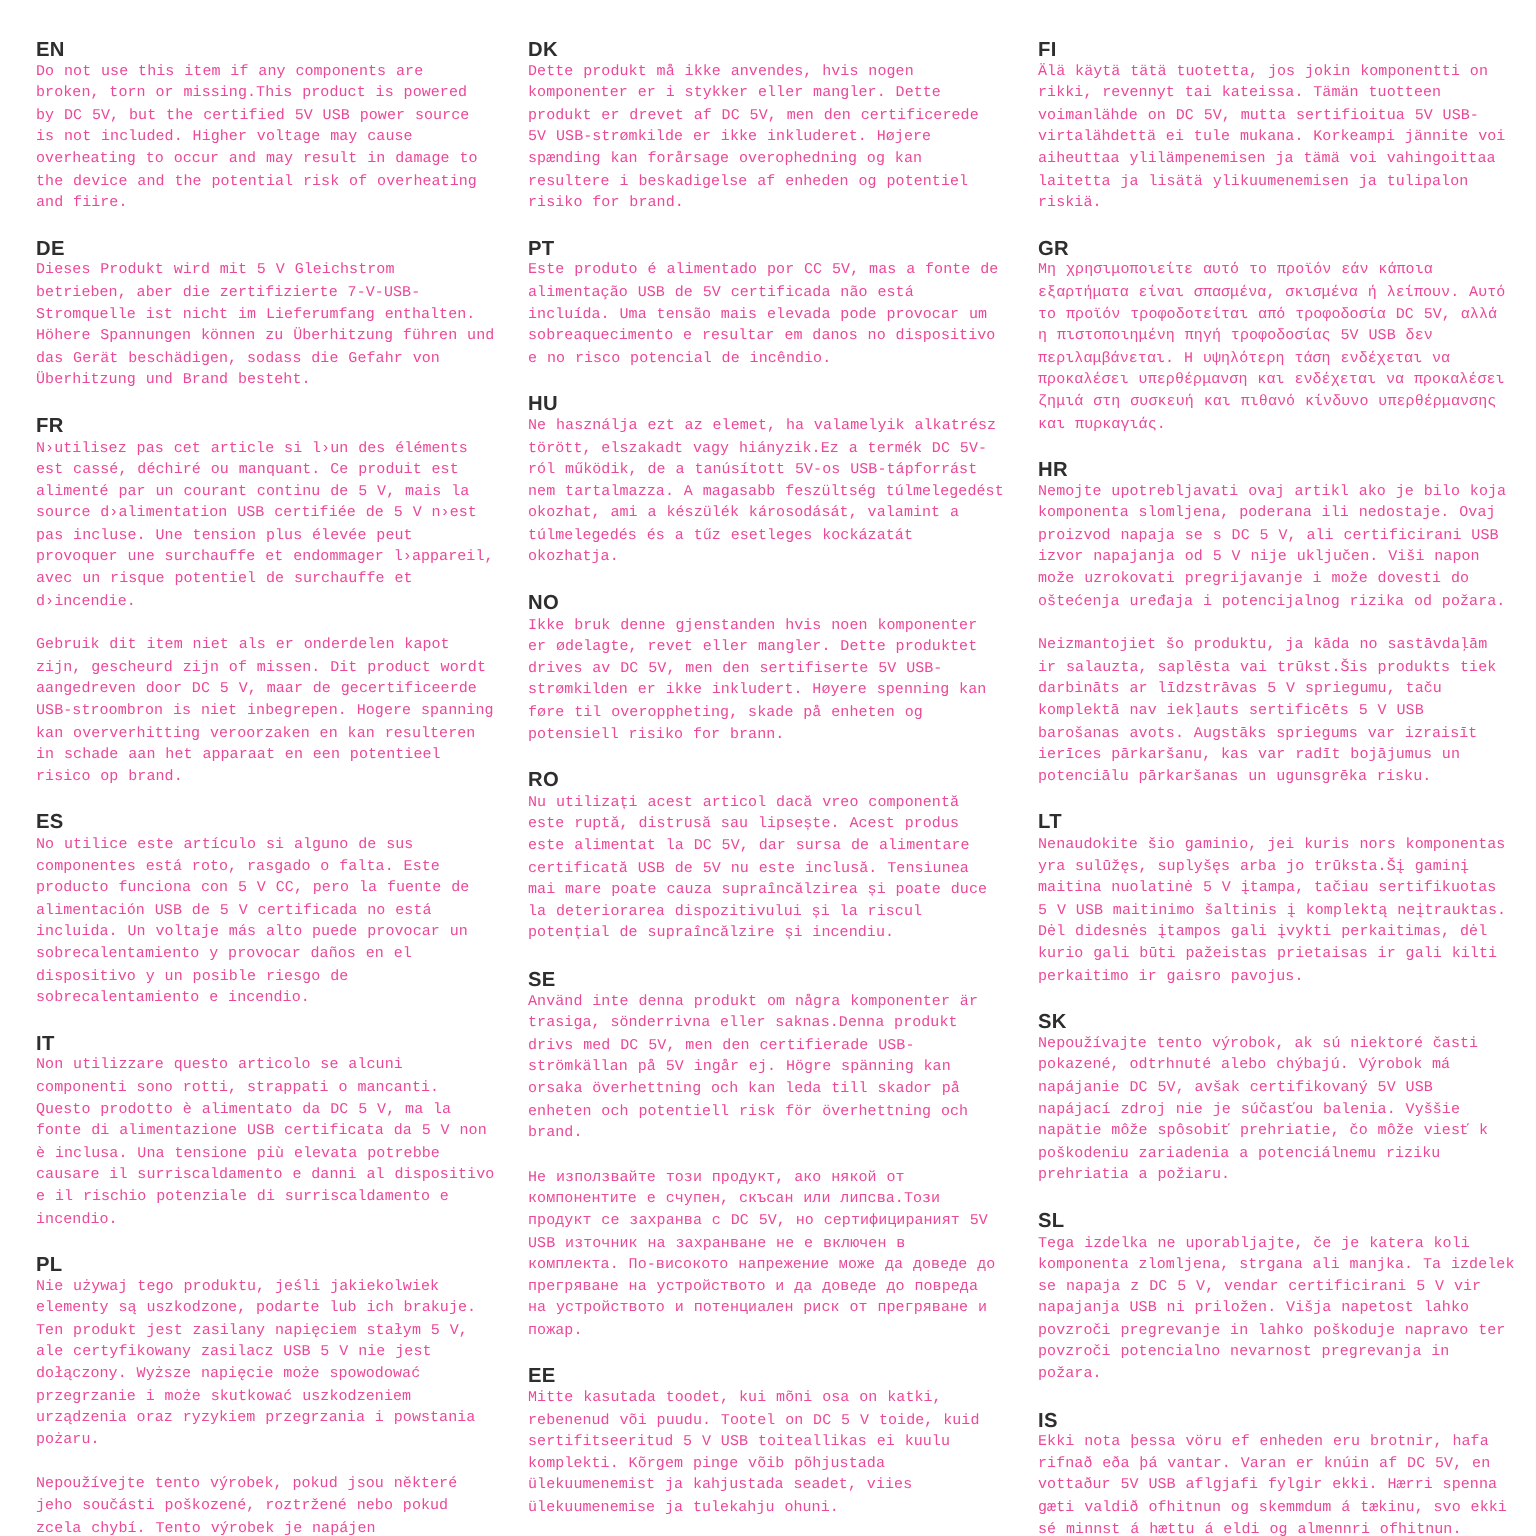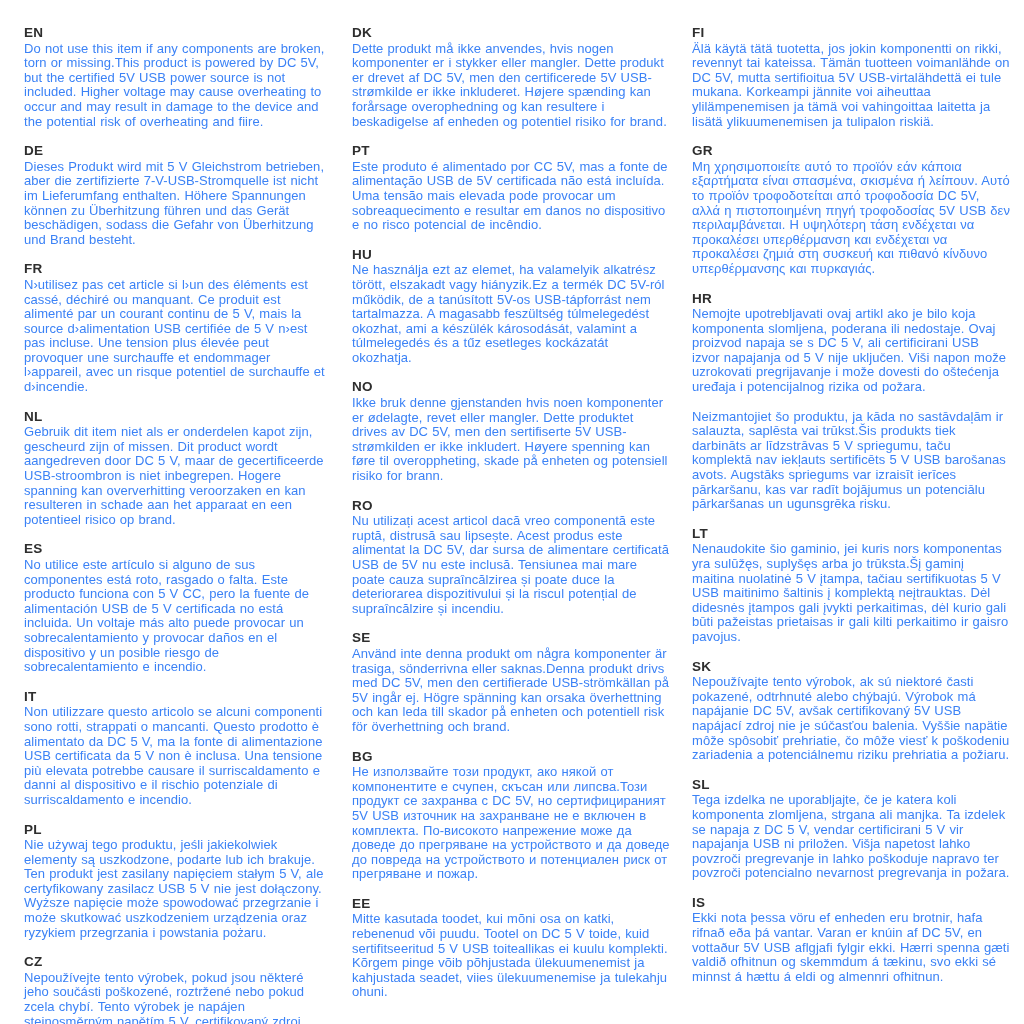--- a/index.html
+++ b/index.html
@@ -34,25 +34,26 @@
     display: block;
     font-weight: bold;
     color: #2e2e2e;
     font-size: 13.5px;
     line-height: 14.6px;
     margin-bottom: 1px;
     letter-spacing: 0.2px;
   }
   .sec-text {
     display: block;
-    font-size: 13px;
+    font-size: 10px;
     line-height: 14.6px;
-    color: #3b82f6;
+    color: #ec4899;
     letter-spacing: 0.05px;
     word-spacing: 0.5px;
+    font-family: Liberation Mono, monospace;
   }
 </style>
 </head>
 <body>
 
 <div class="page">
   <div class="column">
   <div class="section">
     <span class="sec-code">EN</span>
     <span class="sec-text">Do not use this item if any components are broken, torn or missing.This product is powered by DC 5V, but the certified 5V USB power source is not included. Higher voltage may cause overheating to occur and may result in damage to the device and the potential risk of overheating and fiire.</span>
@@ -62,41 +63,39 @@
     <span class="sec-code">DE</span>
     <span class="sec-text">Dieses Produkt wird mit 5 V Gleichstrom betrieben, aber die zertifizierte 7-V-USB-Stromquelle ist nicht im Lieferumfang enthalten. Höhere Spannungen können zu Überhitzung führen und das Gerät beschädigen, sodass die Gefahr von Überhitzung und Brand besteht.</span>
   </div>
 
   <div class="section">
     <span class="sec-code">FR</span>
     <span class="sec-text">N›utilisez pas cet article si l›un des éléments est cassé, déchiré ou manquant. Ce produit est alimenté par un courant continu de 5 V, mais la source d›alimentation USB certifiée de 5 V n›est pas incluse. Une tension plus élevée peut provoquer une surchauffe et endommager l›appareil, avec un risque potentiel de surchauffe et d›incendie.</span>
   </div>
 
   <div class="section">
-    <span class="sec-code">NL</span>
     <span class="sec-text">Gebruik dit item niet als er onderdelen kapot zijn, gescheurd zijn of missen. Dit product wordt aangedreven door DC 5 V, maar de gecertificeerde USB-stroombron is niet inbegrepen. Hogere spanning kan oververhitting veroorzaken en kan resulteren in schade aan het apparaat en een potentieel risico op brand.</span>
   </div>
 
   <div class="section">
     <span class="sec-code">ES</span>
     <span class="sec-text">No utilice este artículo si alguno de sus componentes está roto, rasgado o falta. Este producto funciona con 5 V CC, pero la fuente de alimentación USB de 5 V certificada no está incluida. Un voltaje más alto puede provocar un sobrecalentamiento y provocar daños en el dispositivo y un posible riesgo de sobrecalentamiento e incendio.</span>
   </div>
 
   <div class="section">
     <span class="sec-code">IT</span>
     <span class="sec-text">Non utilizzare questo articolo se alcuni componenti sono rotti, strappati o mancanti. Questo prodotto è alimentato da DC 5 V, ma la fonte di alimentazione USB certificata da 5 V non è inclusa. Una tensione più elevata potrebbe causare il surriscaldamento e danni al dispositivo e il rischio potenziale di surriscaldamento e incendio.</span>
   </div>
 
   <div class="section">
     <span class="sec-code">PL</span>
     <span class="sec-text">Nie używaj tego produktu, jeśli jakiekolwiek elementy są uszkodzone, podarte lub ich brakuje. Ten produkt jest zasilany napięciem stałym 5 V, ale certyfikowany zasilacz USB 5 V nie jest dołączony. Wyższe napięcie może spowodować przegrzanie i może skutkować uszkodzeniem urządzenia oraz ryzykiem przegrzania i powstania pożaru.</span>
   </div>
 
   <div class="section">
-    <span class="sec-code">CZ</span>
     <span class="sec-text">Nepoužívejte tento výrobek, pokud jsou některé jeho součásti poškozené, roztržené nebo pokud zcela chybí. Tento výrobek je napájen stejnosměrným napětím 5 V, certifikovaný zdroj napájení 5 V USB ale není součástí dodávky. Vyšší napětí může způsobit přehřátí a může mít za následek poškození zařízení a vést k potenciálnímu riziku přehřátí a požáru.</span>
   </div>
 </div>
   <div class="column">
   <div class="section">
     <span class="sec-code">DK</span>
     <span class="sec-text">Dette produkt må ikke anvendes, hvis nogen komponenter er i stykker eller mangler. Dette produkt er drevet af DC 5V, men den certificerede 5V USB-strømkilde er ikke inkluderet. Højere spænding kan forårsage overophedning og kan resultere i beskadigelse af enheden og potentiel risiko for brand.</span>
   </div>
 
   <div class="section">
@@ -118,21 +117,20 @@
     <span class="sec-code">RO</span>
     <span class="sec-text">Nu utilizați acest articol dacă vreo componentă este ruptă, distrusă sau lipsește. Acest produs este alimentat la DC 5V, dar sursa de alimentare certificată USB de 5V nu este inclusă. Tensiunea mai mare poate cauza supraîncălzirea și poate duce la deteriorarea dispozitivului și la riscul potențial de supraîncălzire și incendiu.</span>
   </div>
 
   <div class="section">
     <span class="sec-code">SE</span>
     <span class="sec-text">Använd inte denna produkt om några komponenter är trasiga, sönderrivna eller saknas.Denna produkt drivs med DC 5V, men den certifierade USB-strömkällan på 5V ingår ej. Högre spänning kan orsaka överhettning och kan leda till skador på enheten och potentiell risk för överhettning och brand.</span>
   </div>
 
   <div class="section">
-    <span class="sec-code">BG</span>
     <span class="sec-text">Не използвайте този продукт, ако някой от компонентите е счупен, скъсан или липсва.Този продукт се захранва с DC 5V, но сертифицираният 5V USB източник на захранване не е включен в комплекта. По-високото напрежение може да доведе до прегряване на устройството и да доведе до повреда на устройството и потенциален риск от прегряване и пожар.</span>
   </div>
 
   <div class="section">
     <span class="sec-code">EE</span>
     <span class="sec-text">Mitte kasutada toodet, kui mõni osa on katki, rebenenud või puudu. Tootel on DC 5 V toide, kuid sertifitseeritud 5 V USB toiteallikas ei kuulu komplekti. Kõrgem pinge võib põhjustada ülekuumenemist ja kahjustada seadet, viies ülekuumenemise ja tulekahju ohuni.</span>
   </div>
 </div>
   <div class="column">
   <div class="section">

